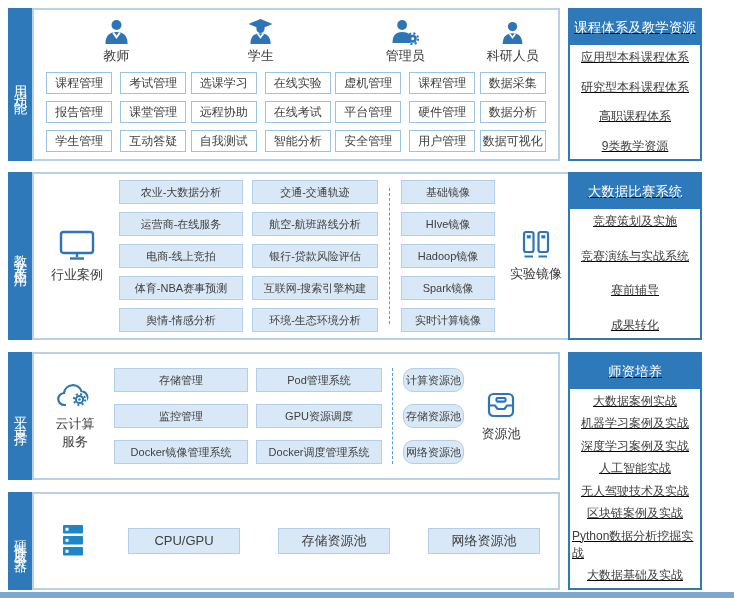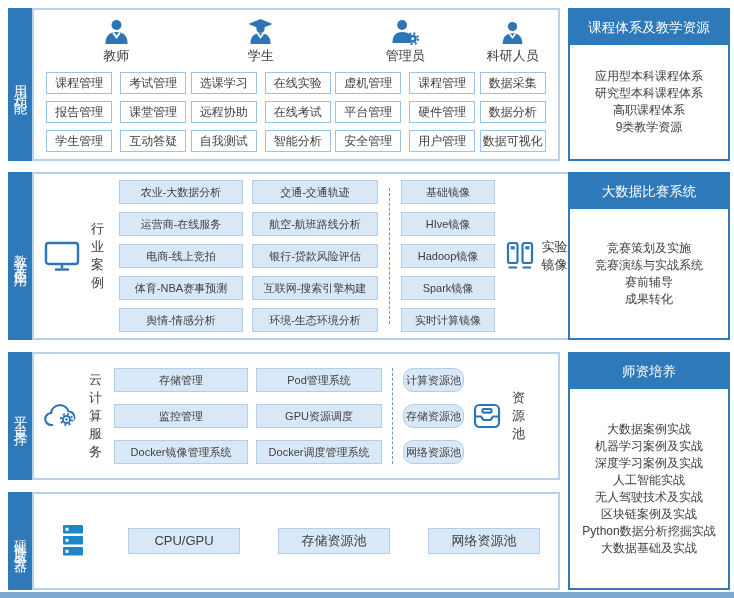--- a/index.html
+++ b/index.html
@@ -1,21 +1,21 @@
 <!DOCTYPE html>
 <html><head>
 <meta charset="utf-8">
 <style>
   * { box-sizing: border-box; margin: 0; padding: 0; }
   html,body { width: 734px; height: 598px; background: #fff;
     font-family: "Liberation Sans", "DejaVu Sans", sans-serif; }
   .page { position: relative; width: 734px; height: 598px; overflow: hidden; }
   .layout { position: absolute; top: 8px; left: 8px; display: flex; gap: 8px; }
   .main-col { width: 552px; display: flex; flex-direction: column; }
-  .right-col { width: 162px; display: flex; flex-direction: column; }
+  .right-col { width: 134px; display: flex; flex-direction: column; text-decoration: underline; }
 
   
   .section { display: flex; }
   .sec-gap1 { height: 11px; } .sec-gap2 { height: 12px; }
   .side-label { width: 24px; background: #2e79b9; color: #fff;
     display: flex; align-items: center; justify-content: center; flex: none; }
   .side-label span { writing-mode: vertical-rl; text-orientation: upright;
     font-size: 13.5px; letter-spacing: 5px; }
   .sec-body { flex: 1; border: 2px solid #b9d1e8; background: #fff;
     display: flex; align-items: center; }
@@ -27,21 +27,21 @@
   .gname { font-size: 13px; color: #3a3a3a; margin: 2px 0 7px; }
   .cols { display: flex; gap: 8px; }
   .col { display: flex; flex-direction: column; gap: 7px; justify-content: space-between; }
   .btn-white { width: 66px; height: 22px; line-height: 20px; background: #fff;
     border: 1px solid #9cc2e5; text-align: center; font-size: 12px; color: #404040; }
 
   
   .btn-lite { height: 24px; line-height: 22px; background: #d9e8f6;
     border: 1px solid #b3cee8; text-align: center; font-size: 11px; color: #404040; }
 
-  .label-group { display: flex; flex-direction: row; align-items: center;
+  .label-group { display: flex; flex-direction: column; align-items: center;
     justify-content: center; gap: 5px; }
   .label-group .lname { font-size: 13px; color: #3a3a3a; text-align: center; }
 
   .dash-div { border-left: 1px dashed #5b9bd5; align-self: stretch; margin: 8px 2px; }
 
   .sec-teaching .sec-body { padding: 6px 10px; gap: 9px; }
   .sec-teaching .col { gap: 8px; }
   .sec-teaching .lg-left { width: 66px; }
   .sec-teaching .col-c1 .btn-lite { width: 124px; }
   .sec-teaching .col-c2 .btn-lite { width: 126px; }
@@ -59,21 +59,21 @@
 
   .sec-hardware .sec-body { padding: 0 14px 0 26px; gap: 38px; }
   .sec-hardware .hw-items { display: flex; gap: 38px; flex: 1; justify-content: center; }
   .sec-hardware .btn-lite { width: 112px; height: 26px; line-height: 24px; font-size: 13px; }
 
   
   .panel { border: 2px solid #2e79b9; background: #fff; display: flex; flex-direction: column; }
   .panel-header { background: #2e79b9; color: #fff; text-align: center;
     font-size: 13.5px; padding: 9px 0 8px; }
   .panel-body { flex: 1; display: flex; flex-direction: column;
-    justify-content: center; align-items: center; padding: 4px 2px; }
+    justify-content: space-between; align-items: center; padding: 4px 2px; }
   .panel-item { font-size: 12px; color: #404040; }
 
   .bottom-bar { position: absolute; left: 0; bottom: 0; width: 734px; height: 6px;
     background: #7ba7d0; }
 
   svg { display: block; }
 </style>
 </head>
 <body>
 

